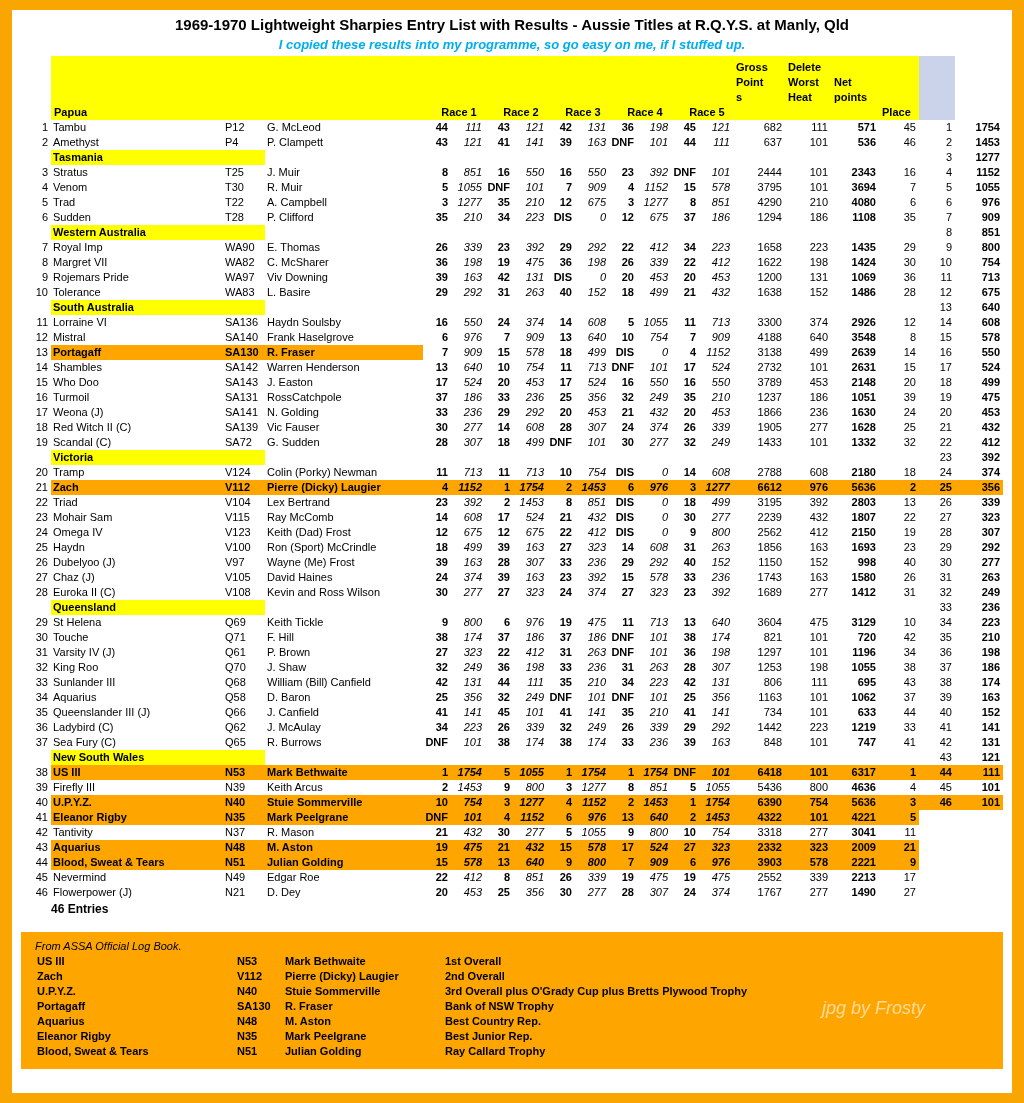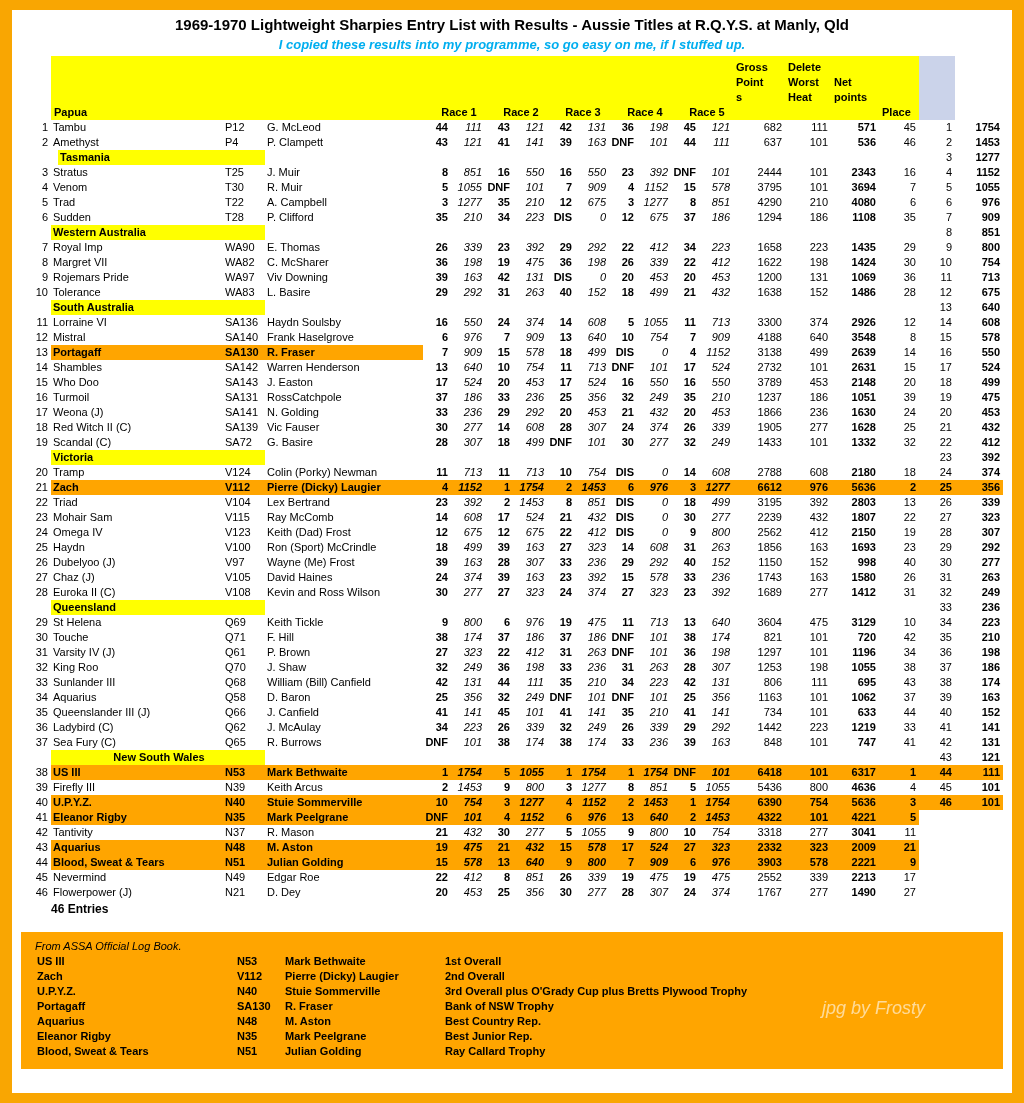--- a/index.html
+++ b/index.html
@@ -132,21 +132,21 @@
           <div class="c tr pts">111</div>
           <div class="c tr gross">637</div>
           <div class="c tr del">101</div>
           <div class="c tr net">536</div>
           <div class="c tr oplace">46</div>
           <div class="c tr lad" style="grid-column: 19;">2</div>
           <div class="c tr ladpts" style="grid-column: 20;">1453</div>
         </div>
         <div class="grid-row">
           <div class="c num"></div>
-          <div class="c sec" style="grid-column: 2 / span 2; margin-left: 7px;">Tasmania</div>
+          <div class="c sec" style="grid-column: 2 / span 2;">Tasmania</div>
           <div class="c" style="grid-column: 4 / span 15;"></div>
           <div class="c tr lad" style="grid-column: 19;">3</div>
           <div class="c tr ladpts" style="grid-column: 20;">1277</div>
         </div>
         <div class="grid-row">
           <div class="c num tr">3</div>
           <div class="c boat tl">Stratus</div>
           <div class="c sail tl">T25</div>
           <div class="c skip tl">J. Muir</div>
           <div class="c tr plc">8</div>
@@ -507,21 +507,21 @@
           <div class="c tr del">277</div>
           <div class="c tr net">1628</div>
           <div class="c tr oplace">25</div>
           <div class="c tr lad" style="grid-column: 19;">21</div>
           <div class="c tr ladpts" style="grid-column: 20;">432</div>
         </div>
         <div class="grid-row">
           <div class="c num tr">19</div>
           <div class="c boat tl">Scandal (C)</div>
           <div class="c sail tl">SA72</div>
-          <div class="c skip tl">G. Basire</div>
+          <div class="c skip tl">G. Sudden</div>
           <div class="c tr plc">28</div>
           <div class="c tr pts">307</div>
           <div class="c tr plc">18</div>
           <div class="c tr pts">499</div>
           <div class="c tr plc">DNF</div>
           <div class="c tr pts">101</div>
           <div class="c tr plc">30</div>
           <div class="c tr pts">277</div>
           <div class="c tr plc">32</div>
           <div class="c tr pts">249</div>
@@ -937,21 +937,21 @@
           <div class="c tr pts">163</div>
           <div class="c tr gross">848</div>
           <div class="c tr del">101</div>
           <div class="c tr net">747</div>
           <div class="c tr oplace">41</div>
           <div class="c tr lad" style="grid-column: 19;">42</div>
           <div class="c tr ladpts" style="grid-column: 20;">131</div>
         </div>
         <div class="grid-row">
           <div class="c num"></div>
-          <div class="c sec" style="grid-column: 2 / span 2; text-align: center;">New South Wales</div>
+          <div class="c sec" style="grid-column: 2 / span 2;">New South Wales</div>
           <div class="c" style="grid-column: 4 / span 15;"></div>
           <div class="c tr lad" style="grid-column: 19;">43</div>
           <div class="c tr ladpts" style="grid-column: 20;">121</div>
         </div>
         <div class="grid-row hl-full">
           <div class="c num tr">38</div>
           <div class="c boat tl">US III</div>
           <div class="c sail tl">N53</div>
           <div class="c skip tl">Mark Bethwaite</div>
           <div class="c tr plc">1</div>

